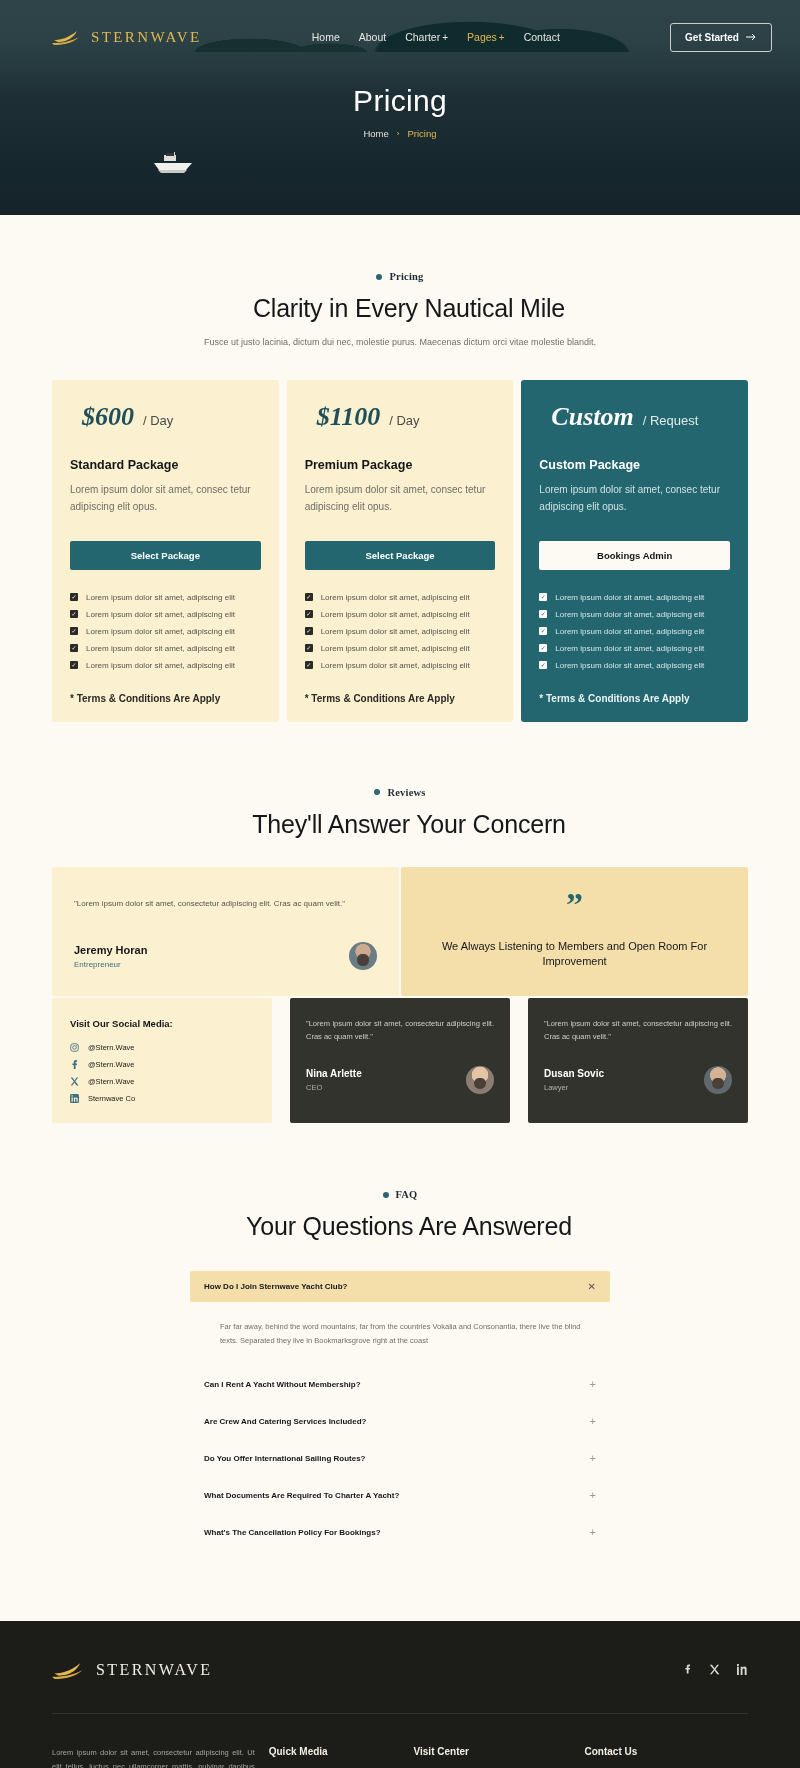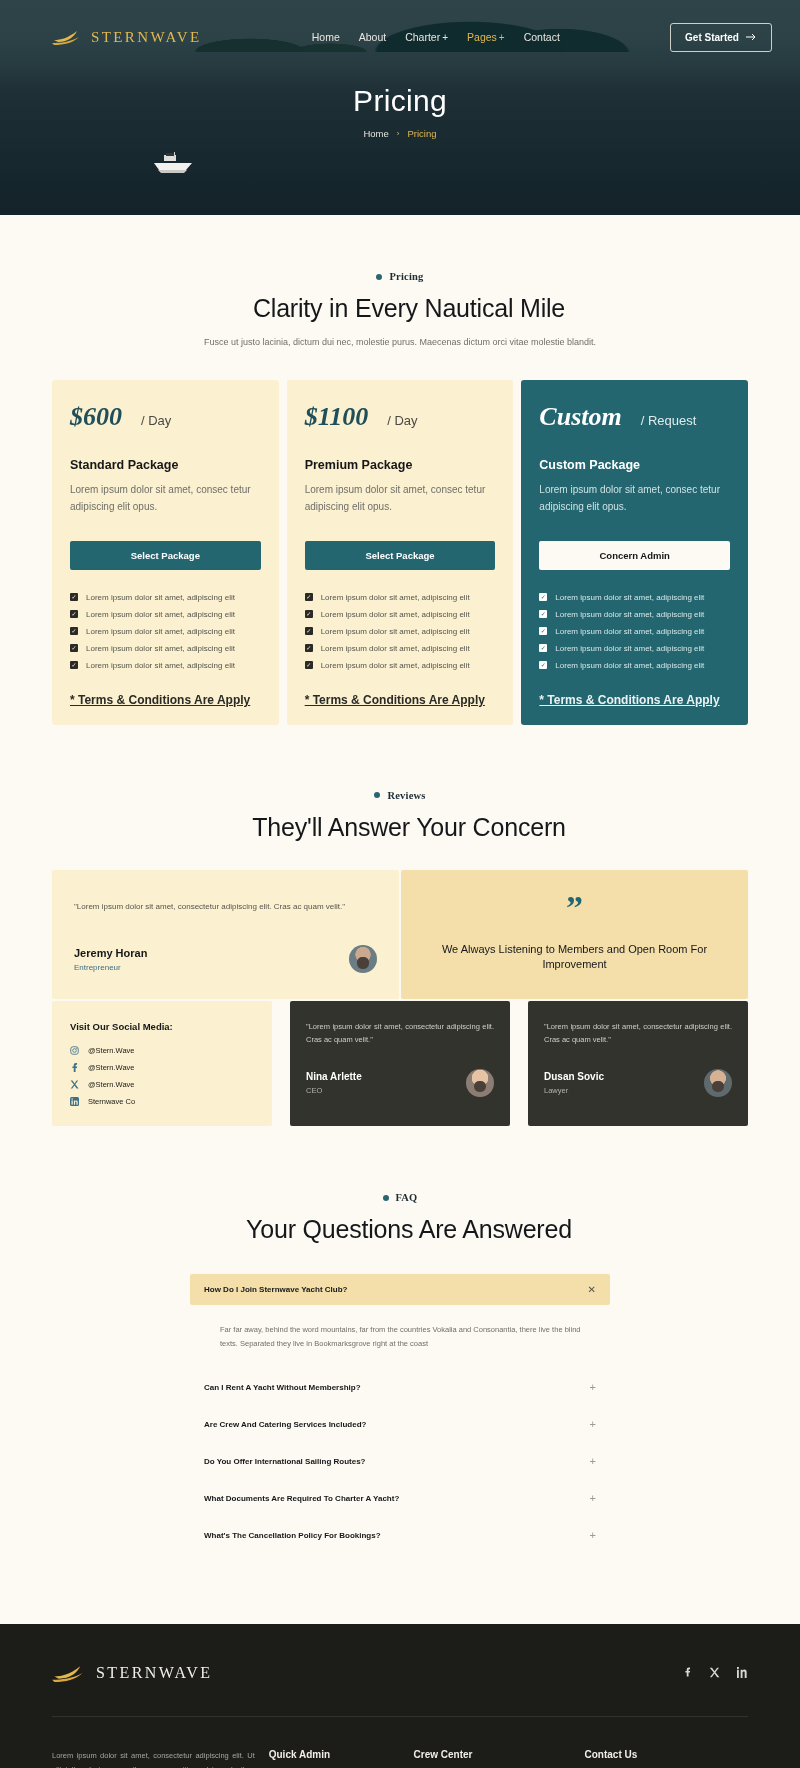--- a/index.html
+++ b/index.html
@@ -94,21 +94,21 @@
   .price-grid {
     display:grid; grid-template-columns:repeat(3,1fr); gap:8px;
     padding:0 52px; margin-top:29px;
   }
   .pcard {
     background:#fbf0cf; border-radius:3px;
     padding:22px 18px 18px;
     display:flex; flex-direction:column;
   }
   .pcard.dark { background:#24666f; }
-  .price-row { display:flex; align-items:baseline; gap:19px; }
+  .price-row { display:flex; align-items:baseline; gap:9px;margin-left:12px; }
   .price-amt {
     font-family:"Liberation Serif", serif;
     font-style:italic; font-weight:700;
     font-size:26px; color:#1f4f5a;
   }
   .pcard.dark .price-amt { color:#ffffff; }
   .price-per { font-size:13px; color:#4a4a46; }
   .pcard.dark .price-per { color:#dfeced; }
   .pkg-name { font-size:12.5px; font-weight:700; margin-top:26px; color:#15171a; }
   .pcard.dark .pkg-name { color:#fff; }
@@ -122,21 +122,21 @@
   }
   .pcard.dark .pkg-btn { background:#fdfaf3; color:#15171a; }
   .feats { margin-top:23px; display:flex; flex-direction:column; gap:8px; }
   .feat { display:flex; align-items:center; gap:8px; font-size:8px; color:#55554f; }
   .pcard.dark .feat { color:#d5e6e8; }
   .chk {
     width:8px; height:8px; border-radius:1px; background:#2a2a26;
     color:#fbf0cf; font-size:6px; line-height:8px; text-align:center; flex:none;
   }
   .pcard.dark .chk { background:#fff; color:#24666f; }
-  .terms { margin-top:23px; font-size:12px; font-weight:700; color:#2a2a26;text-decoration:underline; }
+  .terms { margin-top:23px; font-size:10px; font-weight:700; color:#2a2a26; }
   .pcard.dark .terms { color:#eaf3f4; }
 
   
   .reviews { padding:65px 0 0; }
   .rev-grid {
     padding:0 52px; margin-top:28px;
     display:grid; grid-template-columns:1fr 1fr; gap:2px;
   }
   .rev-quote-card {
     background:#fbf0cf; padding:30px 22px 22px; border-radius:2px;
@@ -357,21 +357,21 @@
       <div class="terms">* Terms &amp; Conditions Are Apply</div>
     </div>
 
     <div class="pcard dark">
       <div class="price-row">
         <span class="price-amt">Custom</span>
         <span class="price-per">/ Request</span>
       </div>
       <div class="pkg-name">Custom Package</div>
       <div class="pkg-desc">Lorem ipsum dolor sit amet, consec tetur adipiscing elit opus.</div>
-      <button class="pkg-btn">Concern Admin</button>
+      <button class="pkg-btn">Bookings Admin</button>
       <div class="feats">
         <div class="feat">
             <span class="chk">✓</span>
             <span>Lorem ipsum dolor sit amet, adipiscing elit</span>
           </div>
         <div class="feat">
             <span class="chk">✓</span>
             <span>Lorem ipsum dolor sit amet, adipiscing elit</span>
           </div>
         <div class="feat">
@@ -542,32 +542,32 @@
       </a>
     </div>
   </div>
 
   <div class="foot-cols">
     <div>
       <p class="foot-about">Lorem ipsum dolor sit amet, consectetur adipiscing elit. Ut elit tellus, luctus nec ullamcorper mattis, pulvinar dapibus leo.</p>
     </div>
 
     <div>
-      <div class="foot-h">Quick Admin</div>
+      <div class="foot-h">Quick Media</div>
       <div class="foot-links">
         <a class="foot-link" href="#" style="text-decoration:none">
             <span class="fchev">❯</span>
             <span>Home</span>
           </a>
 
       </div>
     </div>
 
     <div>
-      <div class="foot-h">Crew Center</div>
+      <div class="foot-h">Visit Center</div>
       <div class="foot-links">
         <a class="foot-link" href="#" style="text-decoration:none">
             <span class="fchev">❯</span>
             <span>FAQ</span>
           </a>
 
       </div>
     </div>
 
     <div>

